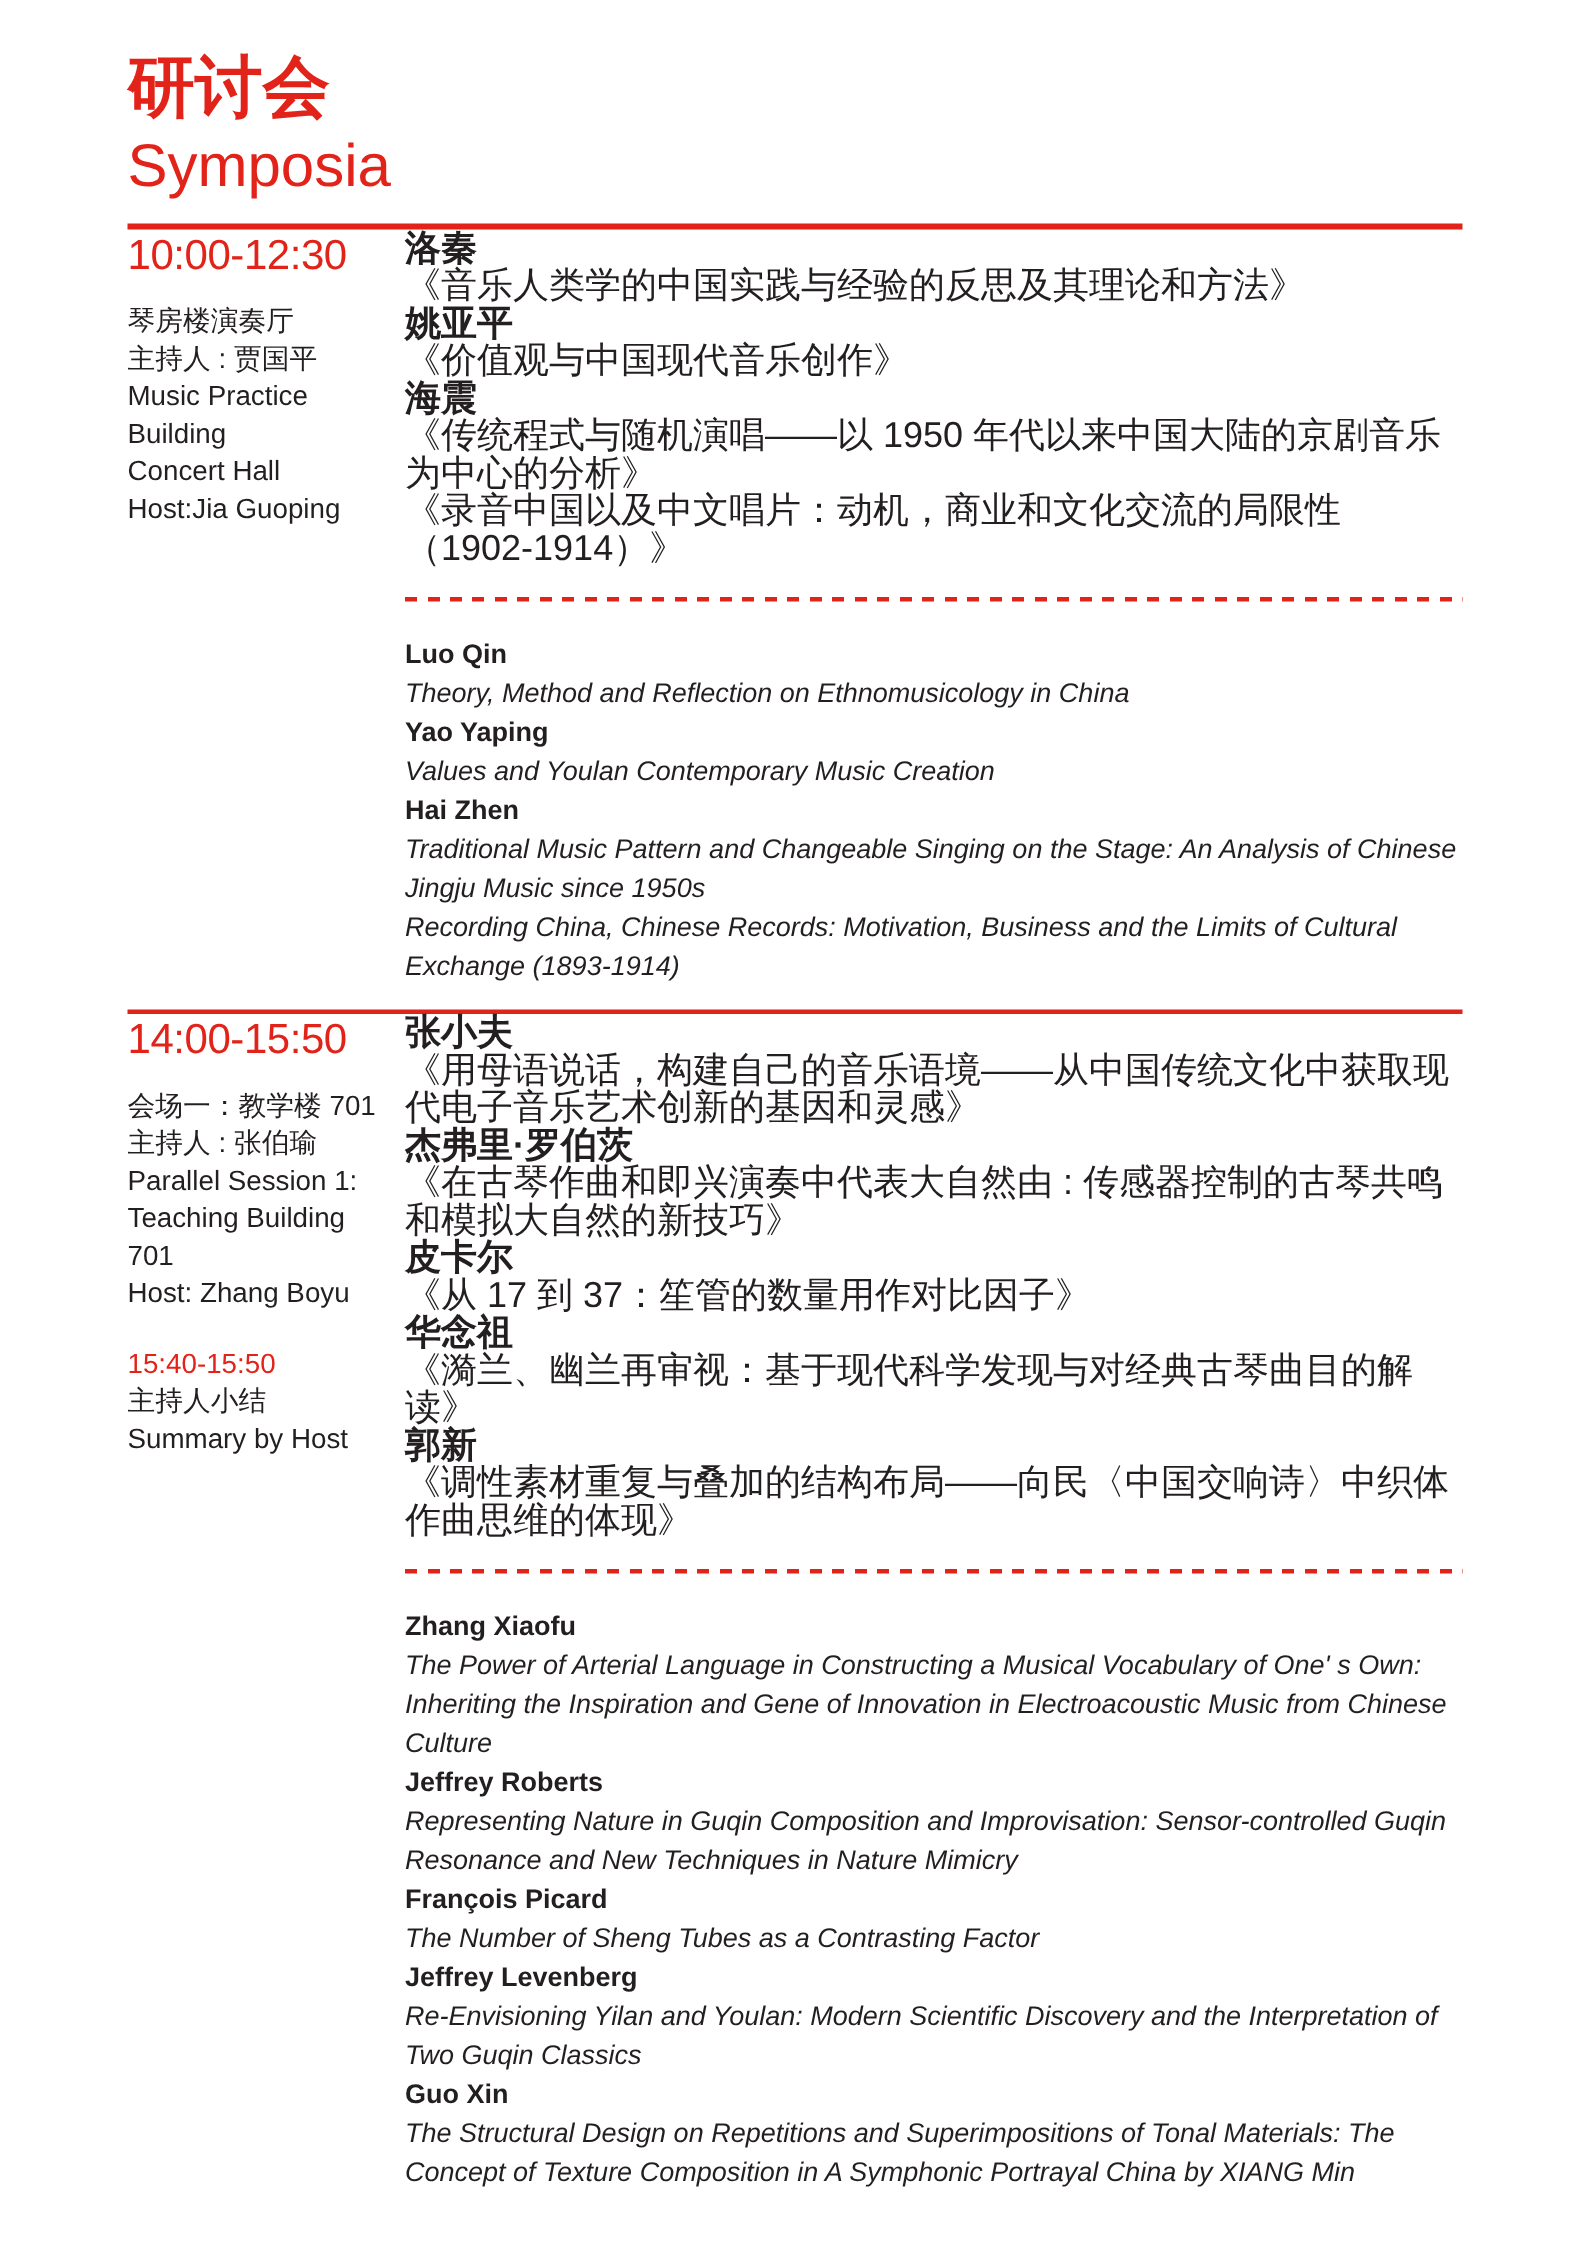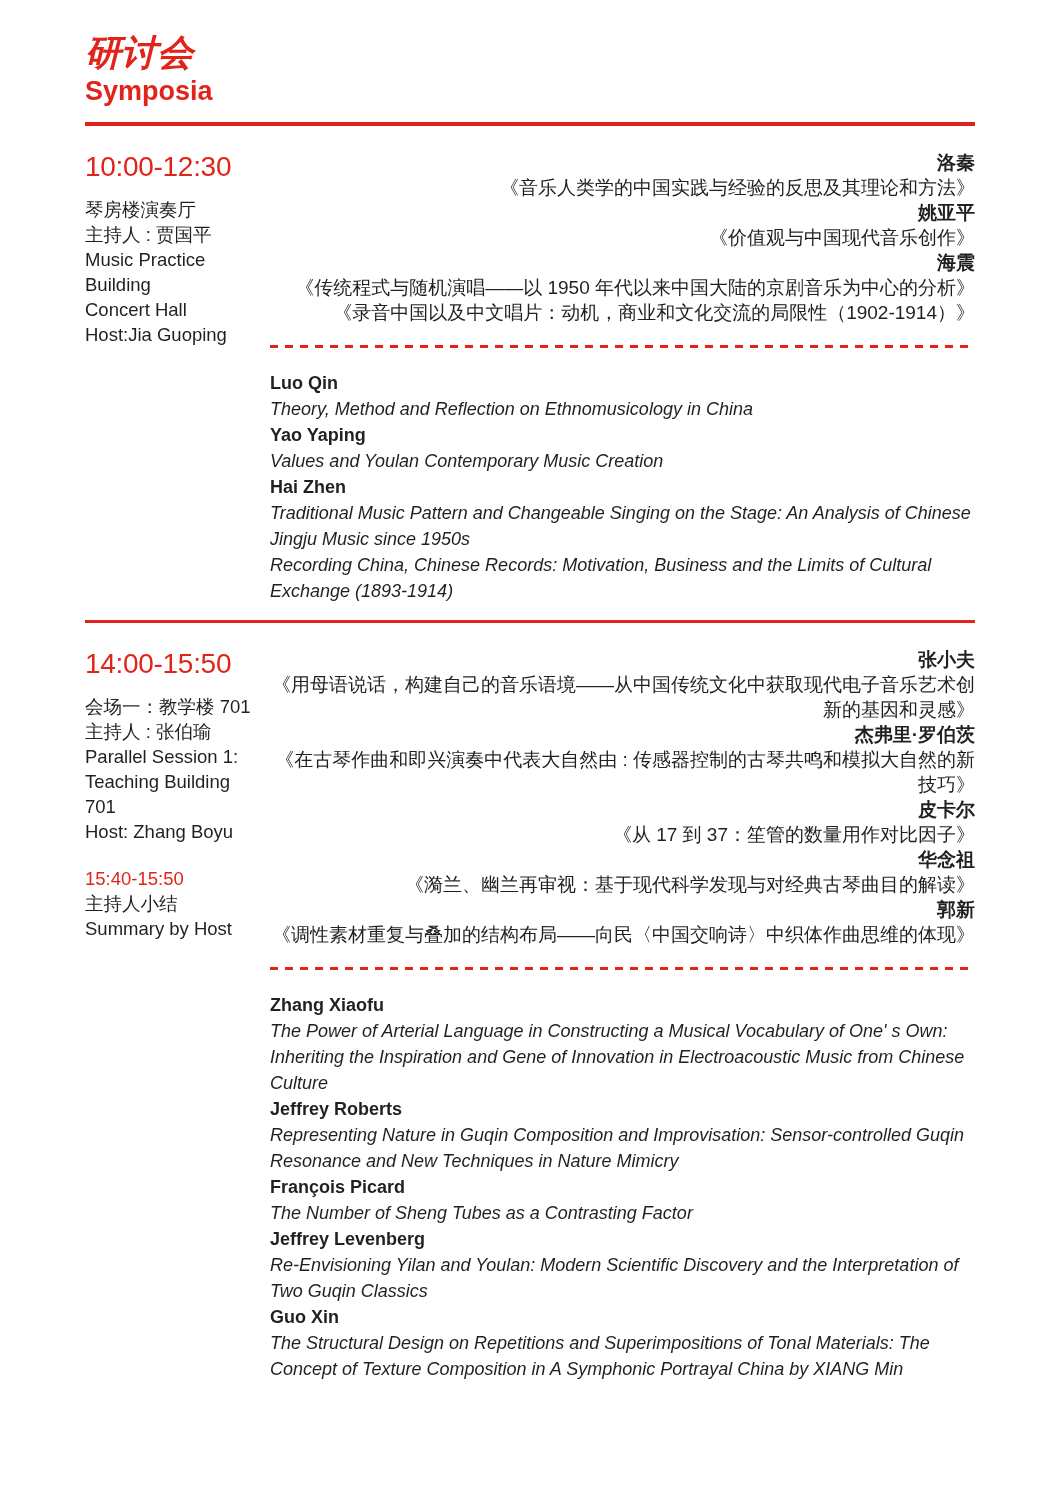--- a/index.html
+++ b/index.html
@@ -8,36 +8,36 @@
   }
   *{box-sizing:border-box;}
   html,body{margin:0;padding:0;}
   body{
     width:1058px;height:1500px;background:#ffffff;overflow:hidden;
     font-family:"Liberation Sans","DejaVu Sans",sans-serif;
     color:var(--ink);
   }
   .page{padding:30px 83px 0 85px;}
 
-  .title-zh{margin:0;font-size:36px;font-weight:bold;line-height:1.25;color:var(--accent);font-style:italic;}
-  .title-en{margin:0;font-size:27px;font-weight:bold;line-height:1.25;color:var(--accent);}
+  .title-zh{margin:0;font-size:45px;font-weight:bold;line-height:1.25;color:var(--accent);}
+  .title-en{margin:0;font-size:40px;font-weight:normal;line-height:1.25;color:var(--accent);}
   .date{margin:26px 0 0;font-size:27px;font-weight:bold;color:var(--accent);letter-spacing:0.5px;}
   .rule{height:4px;background:var(--accent);margin-top:13px;}
   .rule.thin{height:3px;margin-top:16px;}
 
-  .session{display:flex;margin-top:24px;}
+  .session{display:flex;}
   .left{flex:0 0 185px;width:185px;padding-right:8px;}
   .right{flex:1;min-width:0;}
 
   .time{font-size:28px;line-height:1.2;color:var(--accent);letter-spacing:-0.3px;}
   .venue{margin-top:14px;font-size:18.5px;line-height:25px;}
   .subblock{margin-top:22px;font-size:18.5px;line-height:25px;}
   .sub-time{color:var(--accent);}
 
-  .zh{font-size:19px;line-height:25px;text-align:right;}
+  .zh{font-size:24px;line-height:25px;}
   .zh .name{font-weight:bold;}
   .dashed{
     height:3px;margin-top:20px;
     background:repeating-linear-gradient(90deg,var(--accent) 0 8px,transparent 8px 15px);
   }
   .en{margin-top:22px;font-size:18px;line-height:26px;}
   .en .name{font-weight:bold;}
   .en .title{font-style:italic;}
 </style>
 </head>

